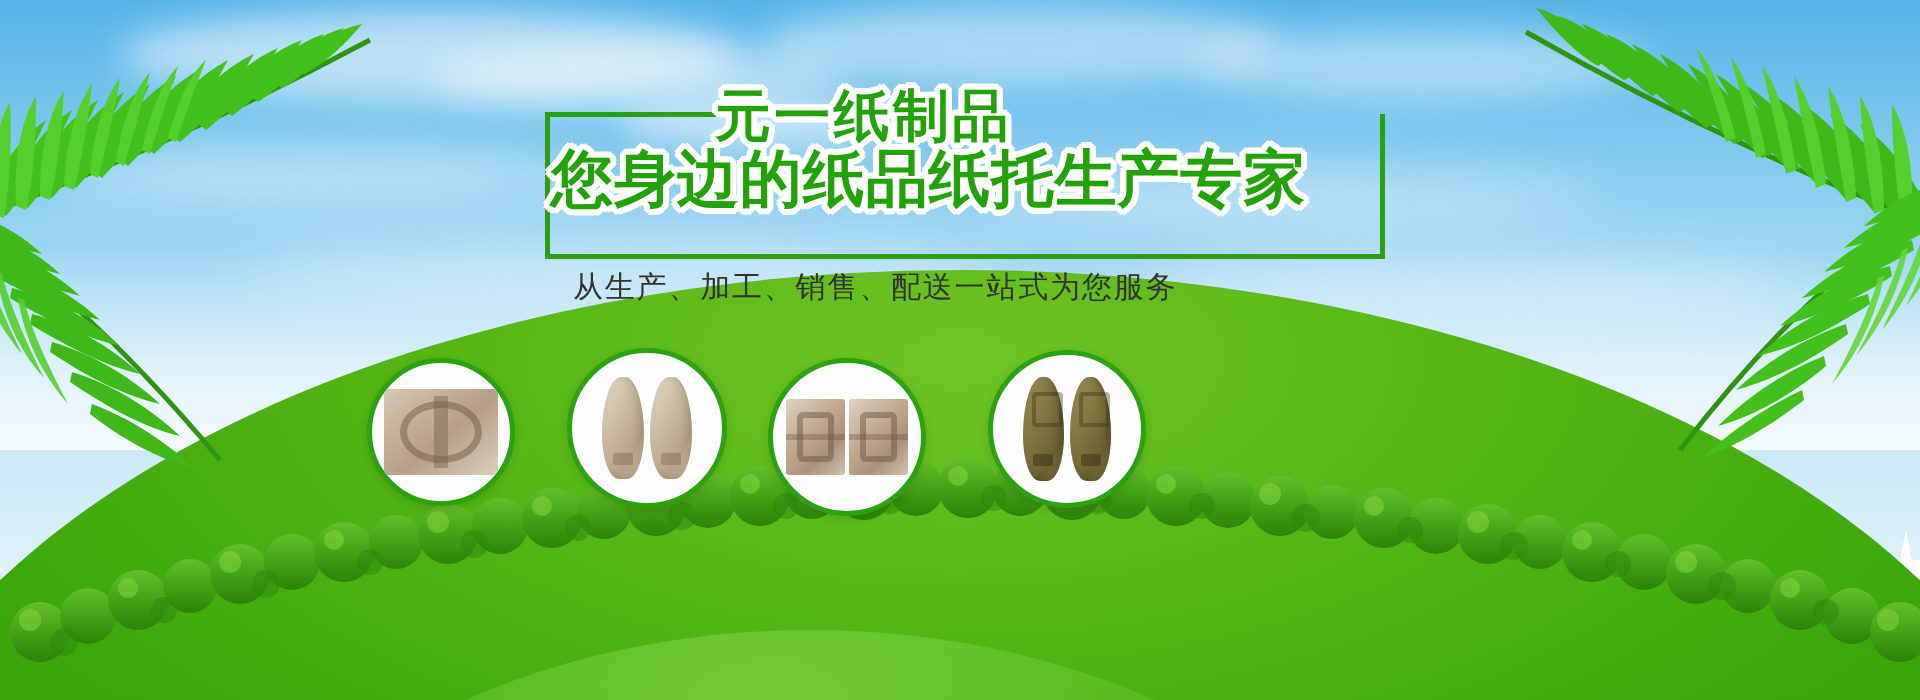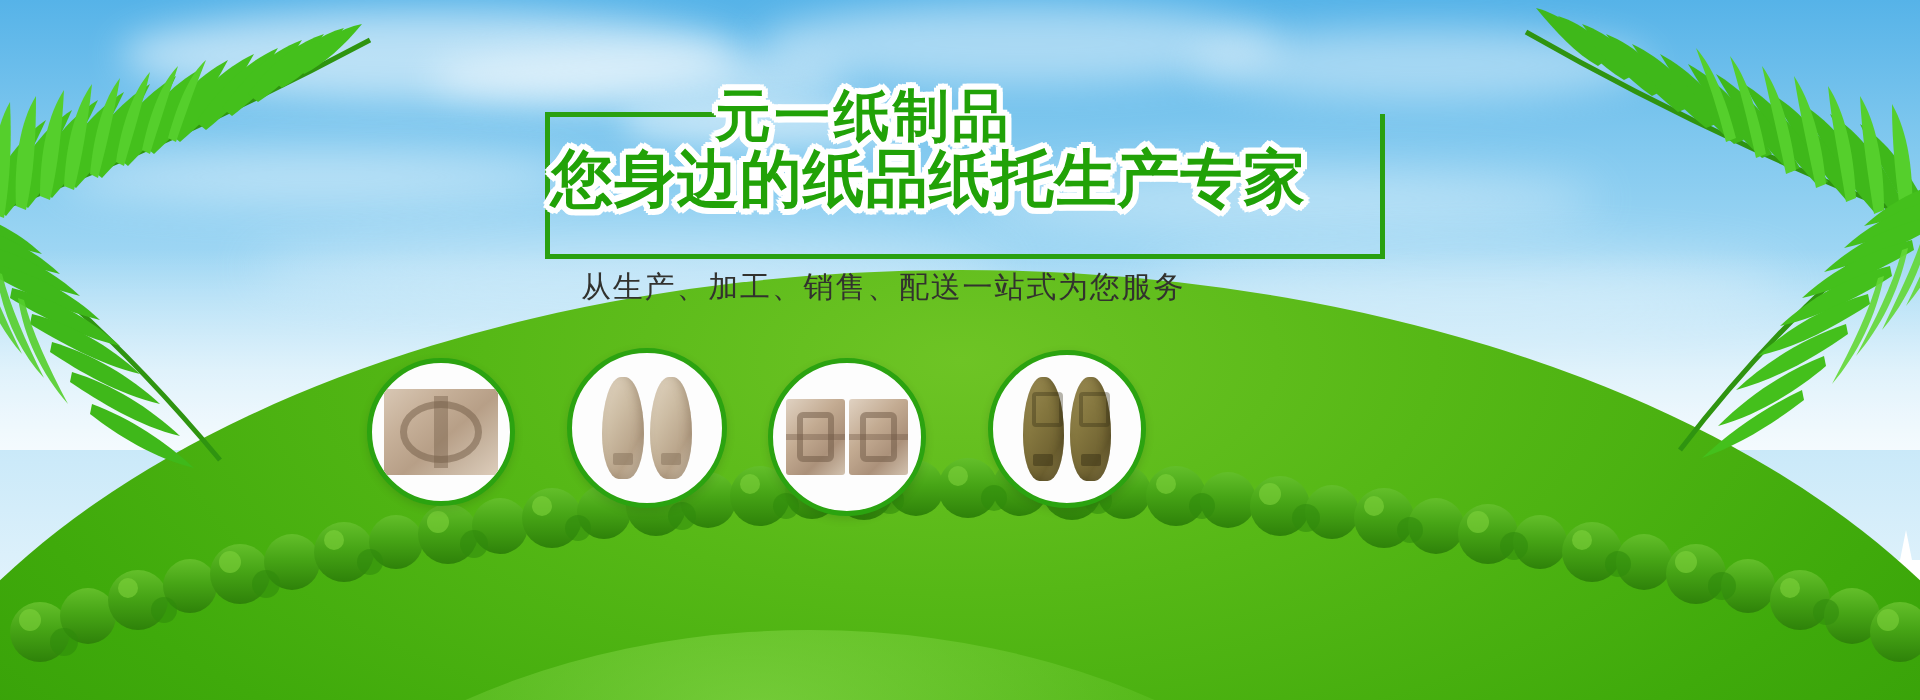--- a/index.html
+++ b/index.html
@@ -55,21 +55,21 @@
         3px 3px 0 #fff,-3px 3px 0 #fff,3px -3px 0 #fff,-3px -3px 0 #fff,
         5px 0 0 #fff,-5px 0 0 #fff,0 5px 0 #fff,0 -5px 0 #fff,
         4px 4px 0 #fff,-4px 4px 0 #fff,4px -4px 0 #fff,-4px -4px 0 #fff,
         6px 2px 0 #fff,-6px 2px 0 #fff,2px 6px 0 #fff,2px -6px 0 #fff,
         -6px -2px 0 #fff,6px -2px 0 #fff,-2px 6px 0 #fff,-2px -6px 0 #fff;}
   .hl1{position:absolute;left:170px;top:-2px;font-size:56px;line-height:60px;
        letter-spacing:.06em;white-space:nowrap;}
   .hl2{position:absolute;left:6px;top:56px;font-size:62px;line-height:70px;
        letter-spacing:.015em;white-space:nowrap;}
 
-  .sub{position:absolute;left:36px;top:180px;font-size:30px;line-height:38px;
+  .sub{position:absolute;left:28px;top:180px;font-size:30px;line-height:38px;
        color:#32322e;letter-spacing:.06em;white-space:nowrap;font-weight:400;}
 
   
   .circle{position:absolute;border-radius:50%;background:#fdfdfd;
     border:5px solid #2ba310;overflow:hidden;
     box-shadow:0 3px 10px rgba(0,0,0,.12);
     display:flex;align-items:center;justify-content:center;}
   .circle .ph{width:82%;height:62%;position:relative;}
 
   

